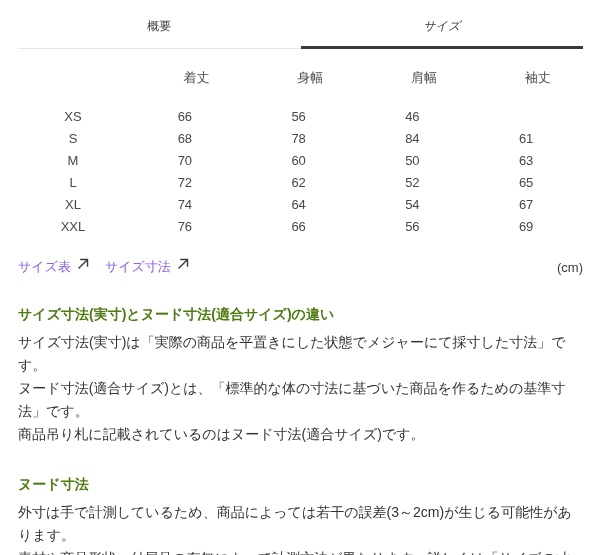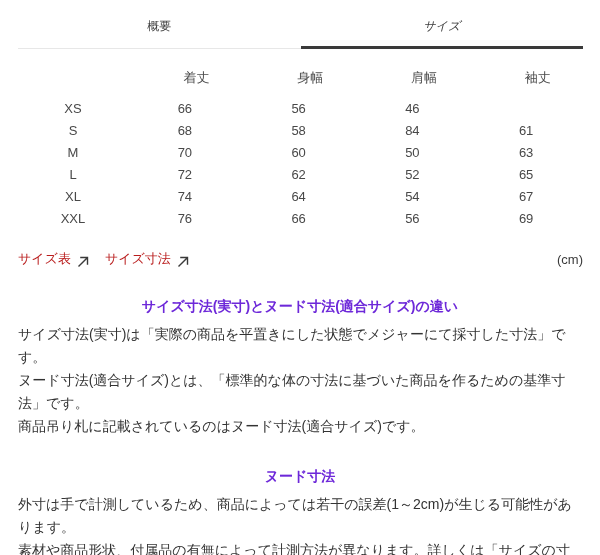--- a/index.html
+++ b/index.html
@@ -25,32 +25,32 @@
     font-style: italic;
   }
 
   
   .size-table { margin: 14px 17px 0 18px; font-size: 13px; color: #484848; }
   .size-row {
     display: grid;
     grid-template-columns: 110px 1fr 1fr 1fr 1fr;
     height: 22px; align-items: center; text-align: center;
   }
-  .size-row--header { height: 30px; margin-bottom: 4px; color: #4c4c4c; gap: 23px; }
+  .size-row--header { height: 30px; margin-bottom: 12px; color: #4c4c4c; gap: 23px; }
   .size-row .cell-size { text-align: center; }
 
   
   .links-row { display: flex; align-items: center; margin: 21px 17px 0 18px; font-size: 13px; }
-  .link { display: inline-flex; align-items: flex-end; gap: 6px; margin-right: 16px; cursor: pointer; color: #b91c1c; }
+  .link { display: inline-flex; align-items: flex-start; gap: 6px; margin-right: 16px; cursor: pointer; color: #8b5cf6; }
   .link svg { display: block; }
   .unit { margin-left: auto; color: #3a3a3a; }
 
   
   .section { margin: 27px 18px 0 18px; font-size: 14px; line-height: 23px; color: #333; }
-  .section .section-heading { font-size: 14px; font-weight: bold; color: #6d28d9; margin-bottom: 5px; text-align: center; }
+  .section .section-heading { font-size: 14px; font-weight: bold; color: #4d7c0f; margin-bottom: 5px; }
   .section p { margin: 0; }
 </style>
 </head>
 <body>
 
 <div class="page">
 
   <div class="tabs">
     <div class="tab">
       <span>概要</span>
@@ -71,21 +71,21 @@
 
     <div class="size-row">
       <div class="cell-size">XS</div>
       <div>66</div>
       <div>56</div>
       <div>46</div>
     </div>
     <div class="size-row">
       <div class="cell-size">S</div>
       <div>68</div>
-      <div>58</div>
+      <div>78</div>
       <div>84</div>
       <div>61</div>
     </div>
     <div class="size-row">
       <div class="cell-size">M</div>
       <div>70</div>
       <div>60</div>
       <div>50</div>
       <div>63</div>
     </div>
@@ -134,18 +134,18 @@
 
   <div class="section">
     <div class="section-heading">サイズ寸法(実寸)とヌード寸法(適合サイズ)の違い</div>
     <p>サイズ寸法(実寸)は「実際の商品を平置きにした状態でメジャーにて採寸した寸法」です。</p>
     <p>ヌード寸法(適合サイズ)とは、「標準的な体の寸法に基づいた商品を作るための基準寸法」です。</p>
     <p>商品吊り札に記載されているのはヌード寸法(適合サイズ)です。</p>
   </div>
 
   <div class="section">
     <div class="section-heading">ヌード寸法</div>
-    <p>外寸は手で計測しているため、商品によっては若干の誤差(1～2cm)が生じる可能性があります。</p>
+    <p>外寸は手で計測しているため、商品によっては若干の誤差(3～2cm)が生じる可能性があります。</p>
     <p>素材や商品形状、付属品の有無によって計測方法が異なります。詳しくは「サイズの寸法について」をご覧ください。</p>
 
   </div>
 
 </div>
 
 </body></html>

